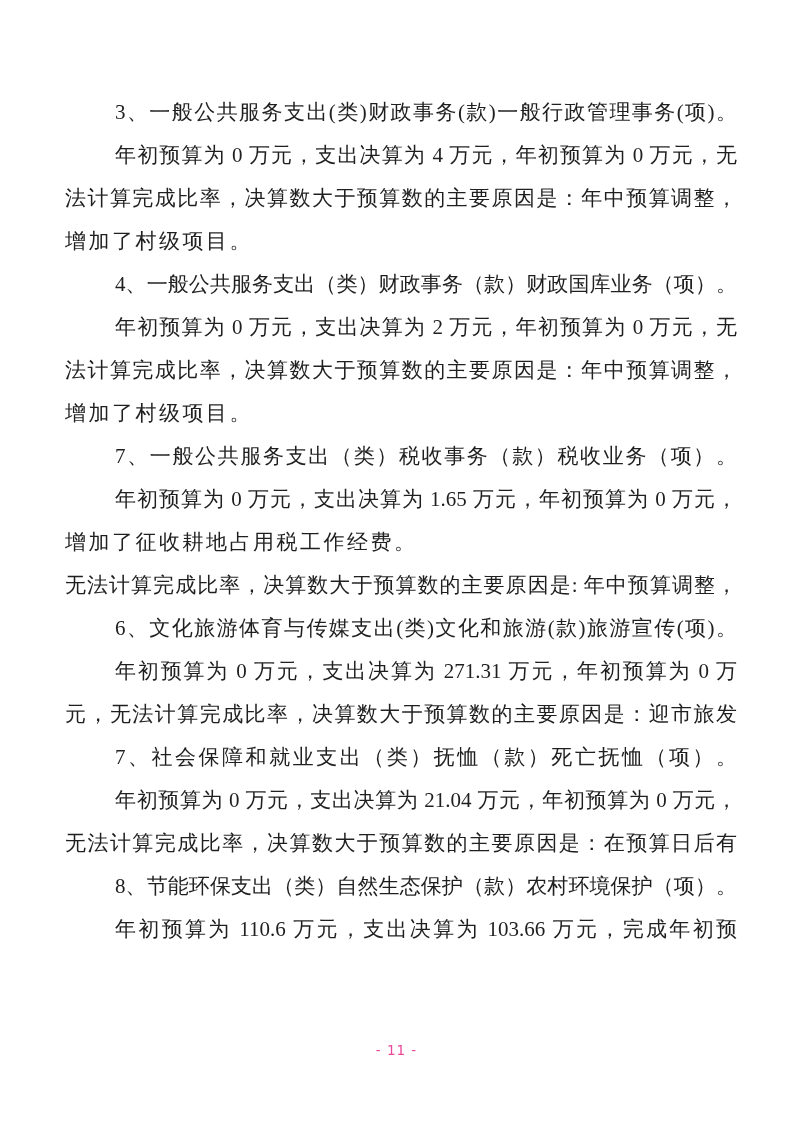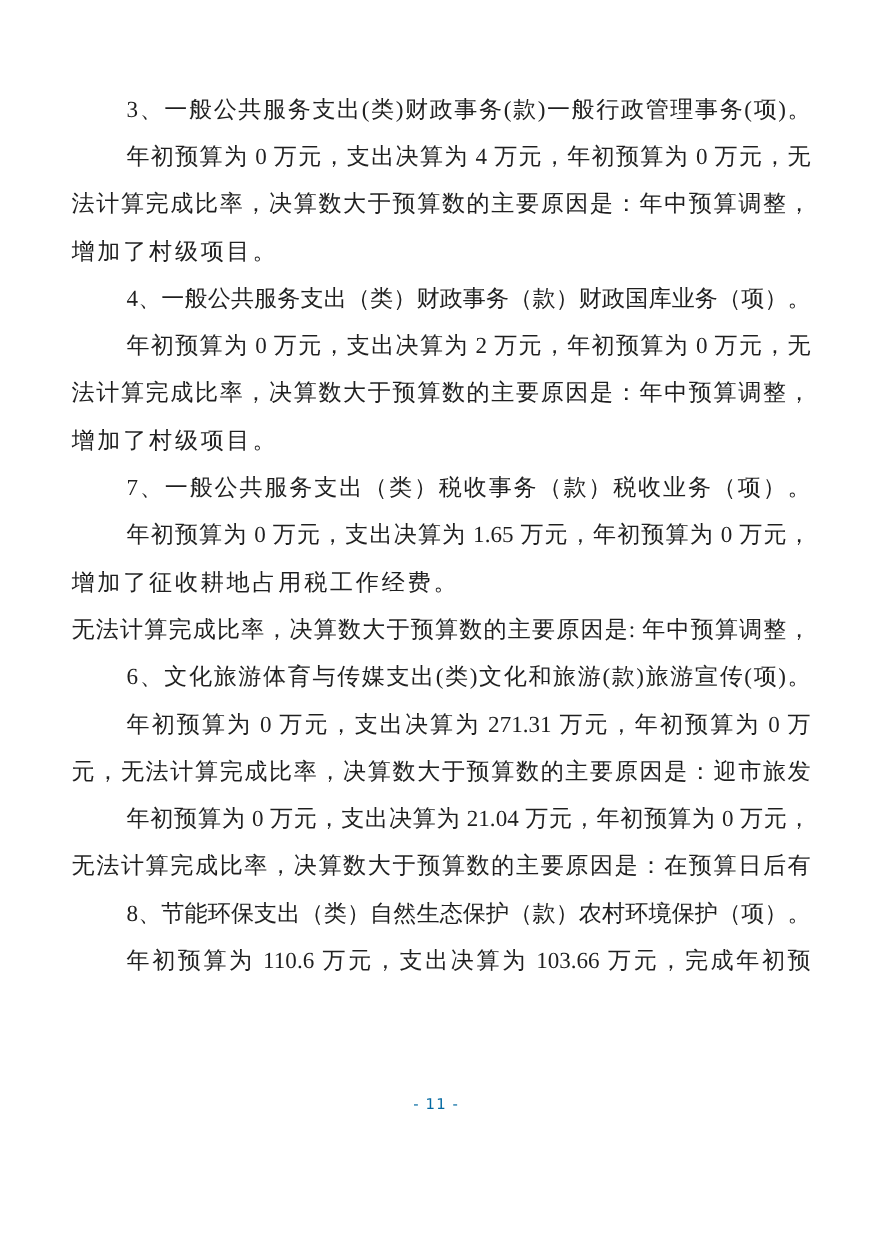--- a/index.html
+++ b/index.html
@@ -10,21 +10,21 @@
   .page {
     position: relative;
     width: 793px;
     height: 1122px;
     background: #ffffff;
     overflow: hidden;
   }
   .doc-body {
     position: absolute;
     left: 65px;
-    top: 78px;
+    top: 91px;
     width: 672px;
   }
   .line {
     font-family: "Liberation Serif", "DejaVu Serif", serif;
     font-size: 21px;
     line-height: 43px;
     height: 43px;
     overflow: hidden;
     color: #1f1f1f;
     text-align: justify;
@@ -36,26 +36,26 @@
   }
   .line.last {
     text-align: left;
     text-align-last: left;
     letter-spacing: 2.5px;
     font-family: Liberation Serif, serif;
   }
   .page-footer {
     position: absolute;
     left: 0;
-    top: 996px;
+    top: 1042px;
     width: 100%;
     text-align: center;
     font-family: "DejaVu Sans", "Liberation Sans", sans-serif;
     font-size: 13.5px;
-    color: #0369a1;
+    color: #ec4899;
     letter-spacing: 1px;
   }
 </style>
 </head>
 <body>
 
 <div class="page">
   <div class="doc-body">
     <div class="line indent">3、一般公共服务支出(类)财政事务(款)一般行政管理事务(项)。</div>
     <div class="line indent">年初预算为 0 万元，支出决算为 4 万元，年初预算为 0 万元，无</div>
@@ -65,20 +65,21 @@
     <div class="line indent">年初预算为 0 万元，支出决算为 2 万元，年初预算为 0 万元，无</div>
     <div class="line">法计算完成比率，决算数大于预算数的主要原因是：年中预算调整，</div>
     <div class="line last">增加了村级项目。</div>
     <div class="line indent">7、一般公共服务支出（类）税收事务（款）税收业务（项）。</div>
     <div class="line indent">年初预算为 0 万元，支出决算为 1.65 万元，年初预算为 0 万元，</div>
     <div class="line last">增加了征收耕地占用税工作经费。</div>
     <div class="line">无法计算完成比率，决算数大于预算数的主要原因是: 年中预算调整，</div>
     <div class="line indent">6、文化旅游体育与传媒支出(类)文化和旅游(款)旅游宣传(项)。</div>
     <div class="line indent">年初预算为 0 万元，支出决算为 271.31 万元，年初预算为 0 万</div>
     <div class="line">元，无法计算完成比率，决算数大于预算数的主要原因是：迎市旅发</div>
+    <div class="line indent">7、社会保障和就业支出（类）抚恤（款）死亡抚恤（项）。</div>
     <div class="line indent">年初预算为 0 万元，支出决算为 21.04 万元，年初预算为 0 万元，</div>
     <div class="line">无法计算完成比率，决算数大于预算数的主要原因是：在预算日后有</div>
     <div class="line indent">8、节能环保支出（类）自然生态保护（款）农村环境保护（项）。</div>
     <div class="line indent">年初预算为 110.6 万元，支出决算为 103.66 万元，完成年初预</div>
   </div>
 
   <div class="page-footer">- 11 -</div>
 </div>
 
 </body></html>

